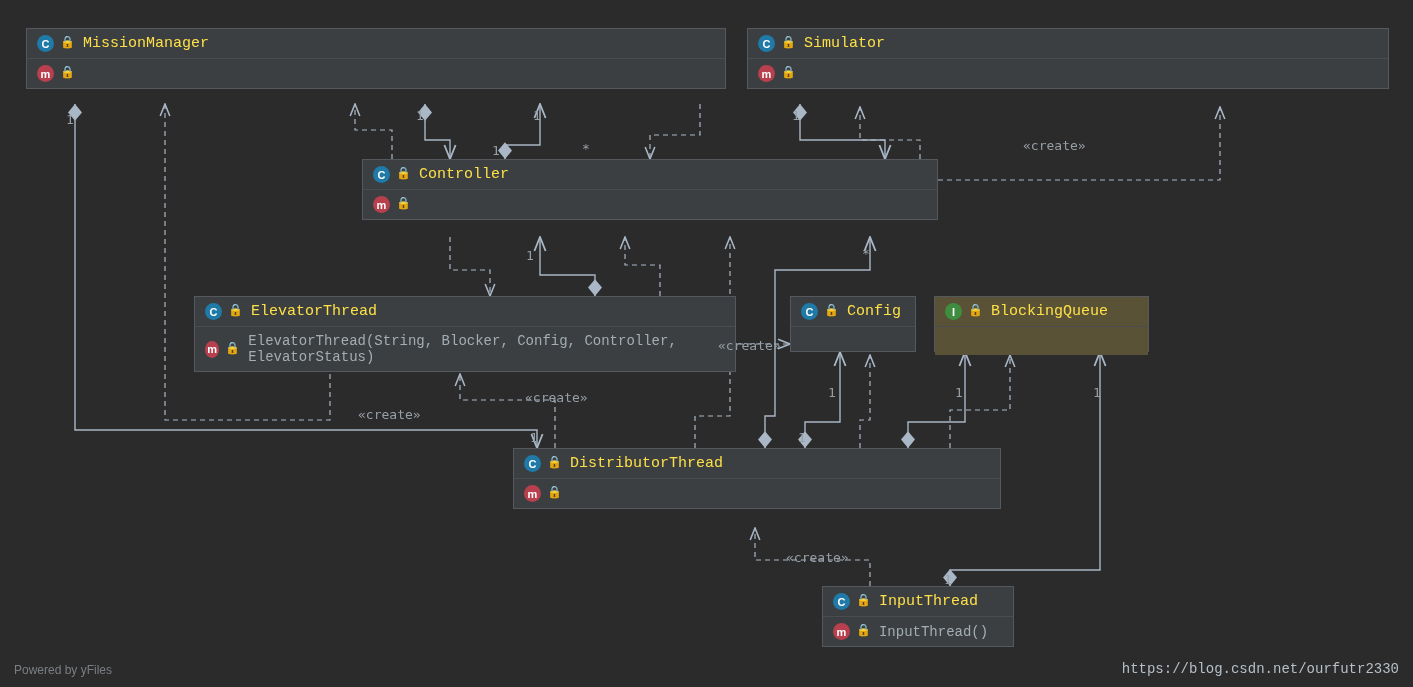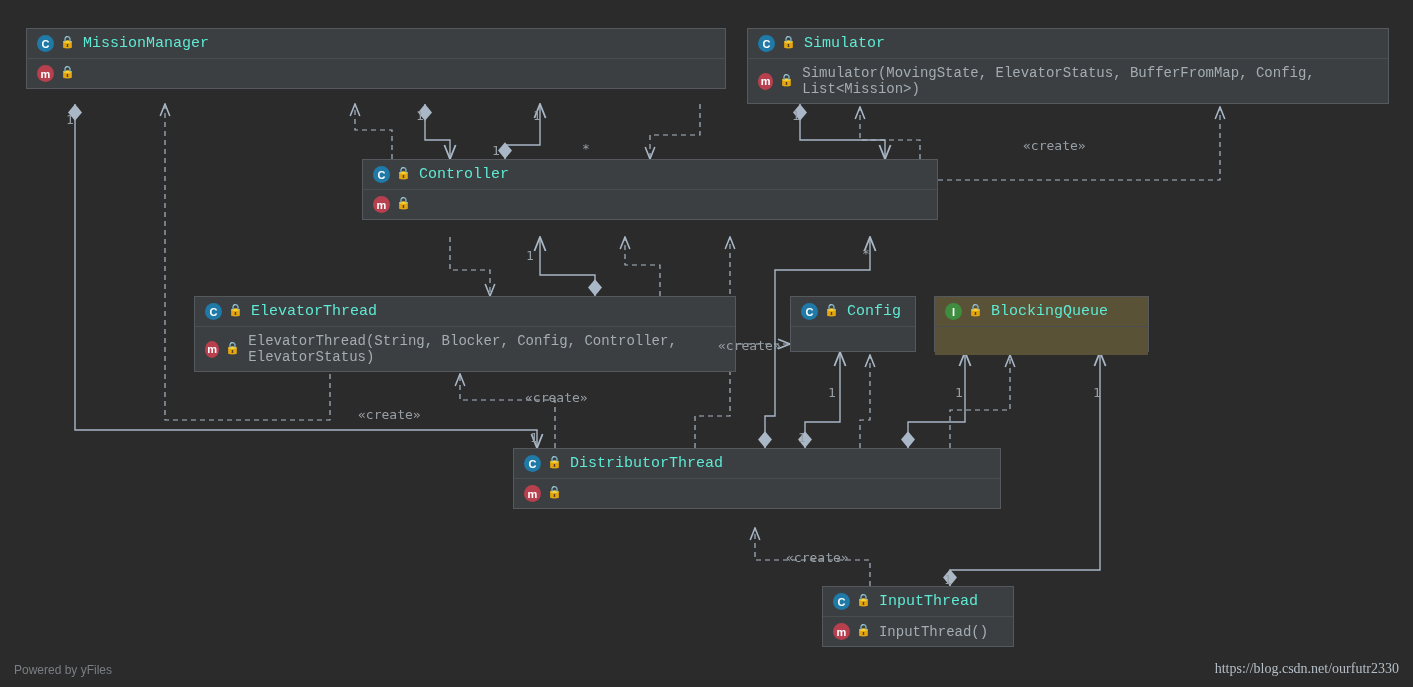--- a/index.html
+++ b/index.html
@@ -26,21 +26,21 @@
     bottom: 10px;
     color: #7a7f85;
     font-family: Arial, sans-serif;
     font-size: 12px;
   }
   .footer-right {
     position: absolute;
     right: 14px;
     bottom: 10px;
     color: #b6bfc8;
-    font-family: Liberation Serif, serif;
+    font-family: Liberation Mono, monospace;
     font-size: 14px;
   }
 
   
   .cls {
     position: absolute;
     border: 1px solid #55585c;
     background: #3c3f41;
     box-sizing: border-box;
   }
@@ -54,21 +54,21 @@
   .cls .head.brown {
     background: #5a5236;
   }
   .cls.interface { background: #5a5236; }
   .cls .body {
     padding: 6px 10px;
     display: flex;
     align-items: center;
   }
   .cls .name {
-    color: #5eead4;
+    color: #fde047;
     font-weight: 500;
   }
   .cls .sig {
     color: #a3adb3;
     font-size: 14px;
   }
 
   
   .badge {
     display: inline-flex;
@@ -177,21 +177,20 @@
 
 <div class="cls" style="left:747px; top:28px; width:642px;">
   <div class="head">
     <span class="badge class">C</span>
     <span class="lock">🔒</span>
     <span class="name">Simulator</span>
   </div>
   <div class="body">
     <span class="badge method">m</span>
     <span class="lock">🔒</span>
-    <span class="sig">Simulator(MovingState, ElevatorStatus, BufferFromMap, Config, List&lt;Mission&gt;)</span>
   </div>
 </div>
 
 <div class="cls" style="left:362px; top:159px; width:576px;">
   <div class="head">
     <span class="badge class">C</span>
     <span class="lock">🔒</span>
     <span class="name">Controller</span>
   </div>
   <div class="body">

